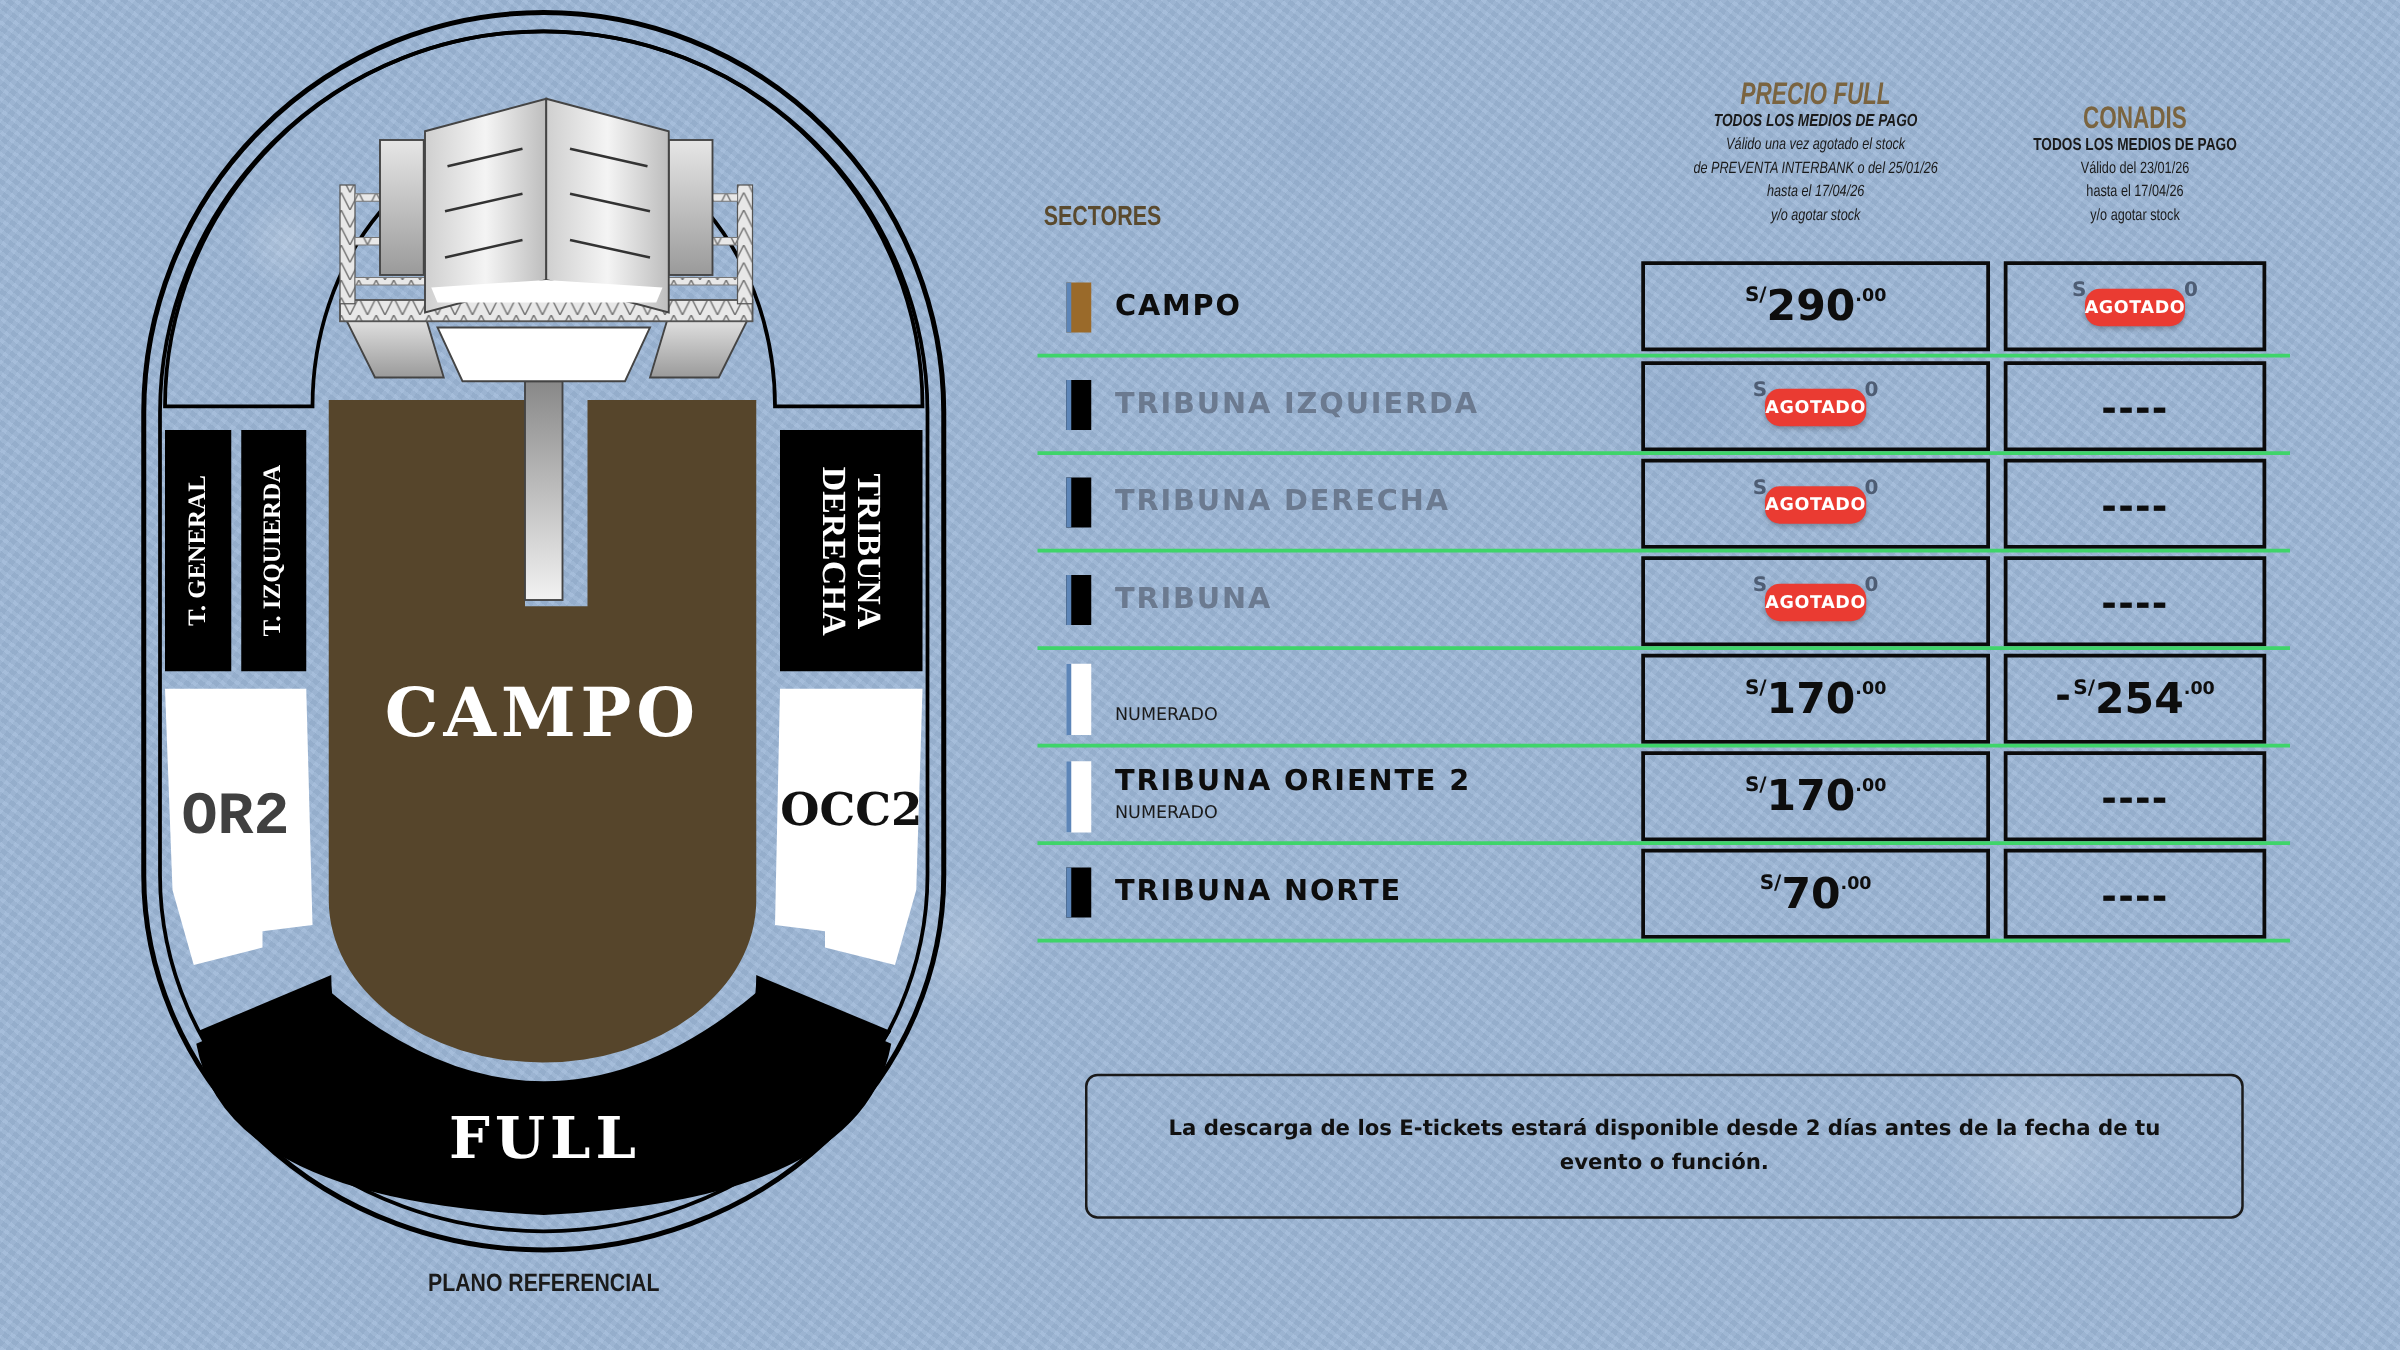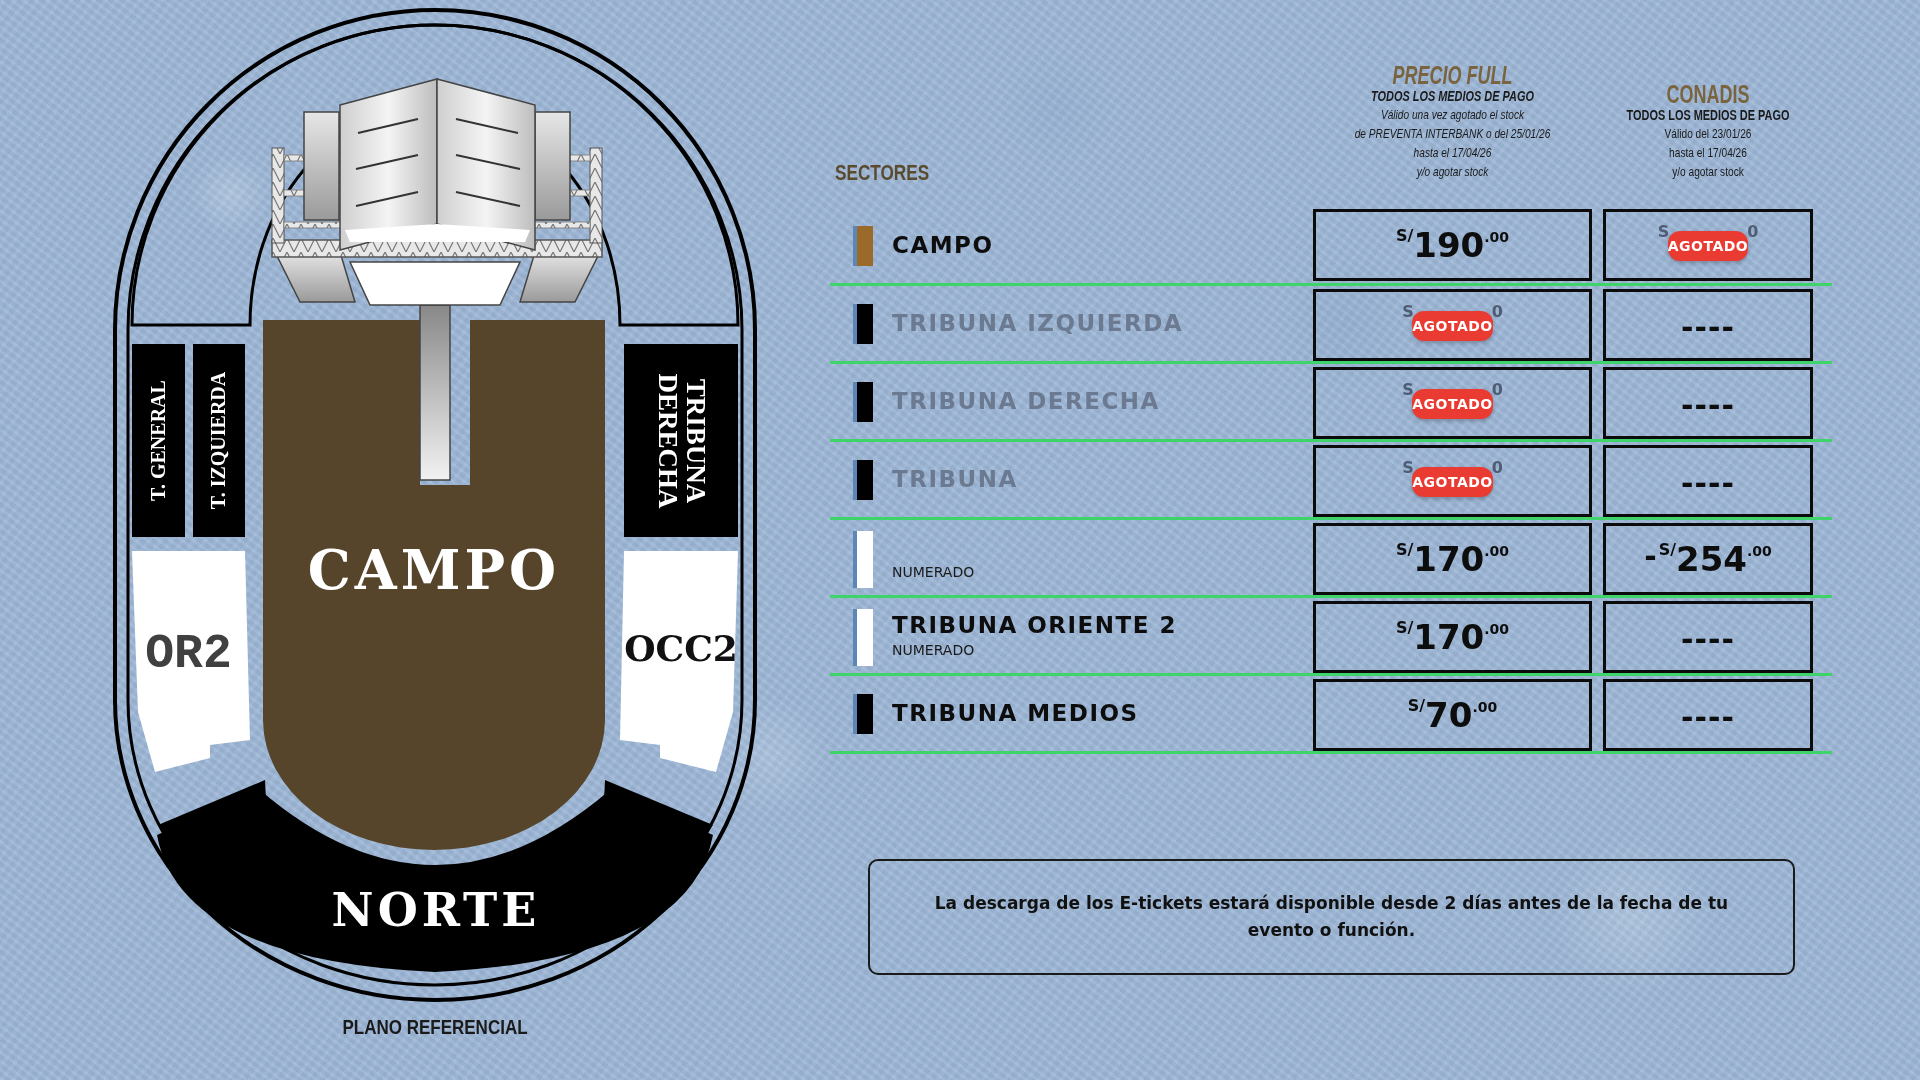--- a/index.html
+++ b/index.html
@@ -179,21 +179,21 @@
     <span style="transform: rotate(-90deg); font-size:20px;">T. IZQUIERDA</span>
   </div>
   <div class="vert" style="left:624px; top:344px; width:114px; height:193px; flex-direction:column;">
     <div style="transform: rotate(90deg); display:flex; flex-direction:column; align-items:center; line-height:28px;">
       <span style="font-size:27px;">TRIBUNA</span>
       <span style="font-size:27px;">DERECHA</span>
     </div>
   </div>
 
   <div class="map-label" style="left:263px; top:538px; width:342px; font-size:54px; letter-spacing:4px;">CAMPO</div>
-  <div class="map-label" style="left:300px; top:883px; width:272px; font-size:46px; letter-spacing:4px;">NORTE</div>
+  <div class="map-label" style="left:300px; top:883px; width:272px; font-size:46px; letter-spacing:4px;">FULL</div>
   <div class="map-label" style="left:132px; top:627px; width:113px; font-size:48px; color:#404040; letter-spacing:0;font-family:Liberation Mono, monospace;">OR2</div>
   <div class="map-label" style="left:624px; top:627px; width:114px; font-size:36px; color:#111; letter-spacing:0;">OCC2</div>
 
   <div class="plano">PLANO REFERENCIAL</div>
 </div>
 
 <div class="sectores-title">SECTORES</div>
 
 <div class="col-head" style="left:1313px; top:62px; width:279px;font-style:italic;">
   <span class="h-title">PRECIO FULL</span>
@@ -210,21 +210,21 @@
   <span class="h-line">hasta el 17/04/26</span>
   <span class="h-line">y/o agotar stock</span>
 </div>
 
 <div class="row" style="top:208px;">
   <div class="swatch" style="top:18px; background:#9a6a2a;"></div>
   <div class="sector-name" style="top:24px;">CAMPO</div>
   <div class="cell c1" style="top:1px;">
     <div class="price">
       <span class="cur">S/</span>
-        <span>190</span>
+        <span>290</span>
         <span class="dec">.00</span>
     </div>
   </div>
   <div class="cell c2" style="top:1px;">
     <div class="soldwrap">
       <span class="ghosttext">S0</span>
       <span class="badge">AGOTADO</span>
     </div>
   </div>
   <div class="sep"></div>
@@ -308,21 +308,21 @@
     </div>
   </div>
   <div class="cell c2" style="top:3px;">
     <span class="dashes">----</span>
   </div>
   <div class="sep"></div>
 </div>
 
 <div class="row" style="top:676px;">
   <div class="swatch" style="top:18px; background:#000;"></div>
-  <div class="sector-name" style="top:24px;">TRIBUNA MEDIOS</div>
+  <div class="sector-name" style="top:24px;">TRIBUNA NORTE</div>
   <div class="cell c1" style="top:3px;">
     <div class="price">
       <span class="cur">S/</span>
         <span>70</span>
         <span class="dec">.00</span>
     </div>
   </div>
   <div class="cell c2" style="top:3px;">
     <span class="dashes">----</span>
   </div>

